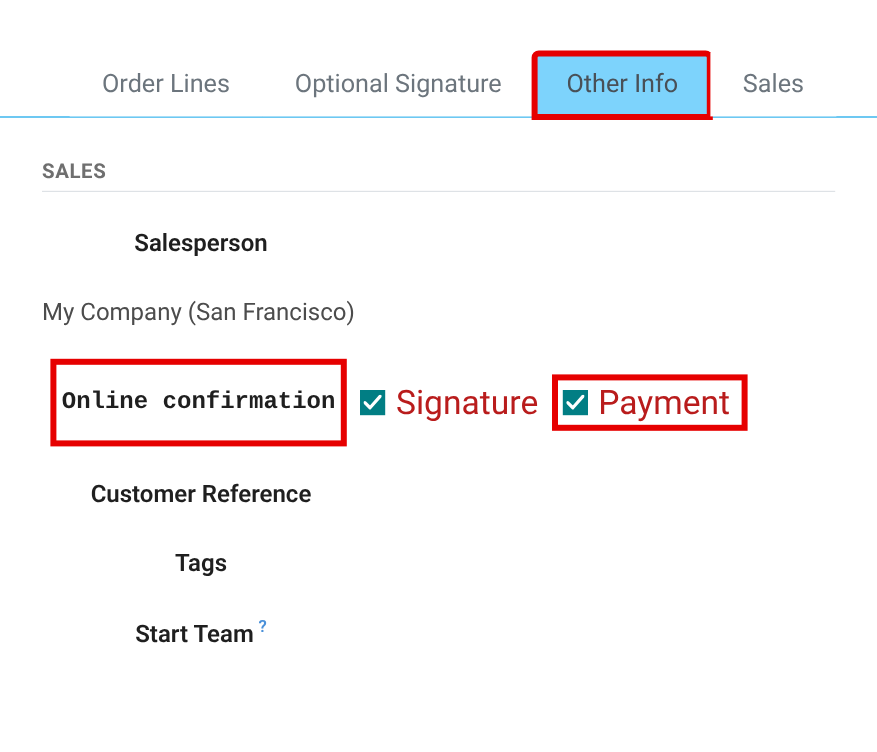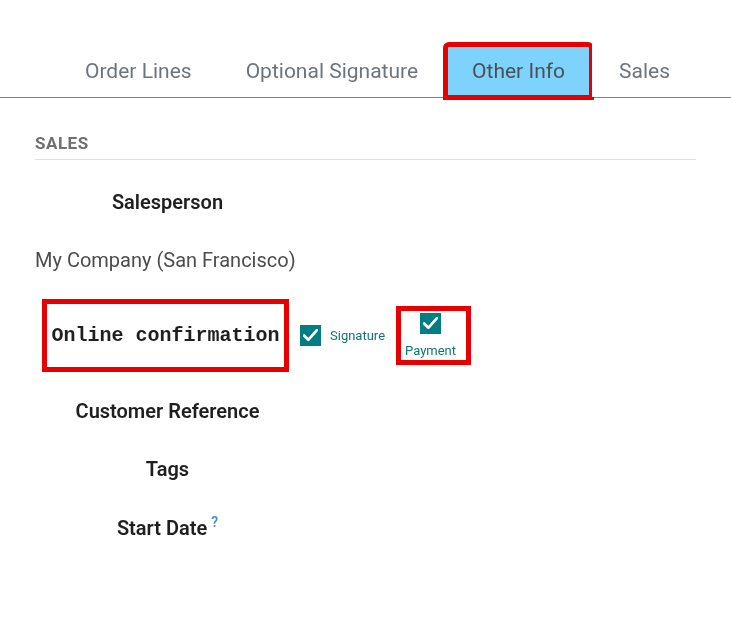--- a/index.html
+++ b/index.html
@@ -89,39 +89,38 @@
     .checkbox-wrapper {
       display: flex;
       align-items: center;
       gap: 9px;
     }
     .checkbox-wrapper.highlighted {
       outline: 5px solid #e60000;
       outline-offset: 0;
       padding: 2px 10px 2px 4px;
       margin-left: -2px;
-      flex-direction: column;
     }
     .checkbox {
       width: 21px;
       height: 21px;
       background: #017e84;
       display: flex;
       align-items: center;
       justify-content: center;
       cursor: pointer;
       flex-shrink: 0;
     }
     .checkbox svg {
       width: 15px;
       height: 13px;
     }
     .checkbox-label {
-      font-size: 13px;
-      color: #0f766e;
+      font-size: 28px;
+      color: #b91c1c;
     }
     .help-icon {
       color: #4a90d9;
       font-size: 14px;
       margin-left: 4px;
       vertical-align: super;
       cursor: pointer;
     }
   </style>
 </head>
@@ -176,17 +175,17 @@
     <div class="field-value"></div>
   </div>
 
   <div class="field-row">
     <div class="field-label">Tags</div>
     <div class="field-value"></div>
   </div>
 
   <div class="field-row">
     <div class="field-label">
-      <span>Start Date</span><span class="help-icon">?</span>
+      <span>Start Team</span><span class="help-icon">?</span>
     </div>
     <div class="field-value"></div>
   </div>
 </div>
 
 </body></html>

